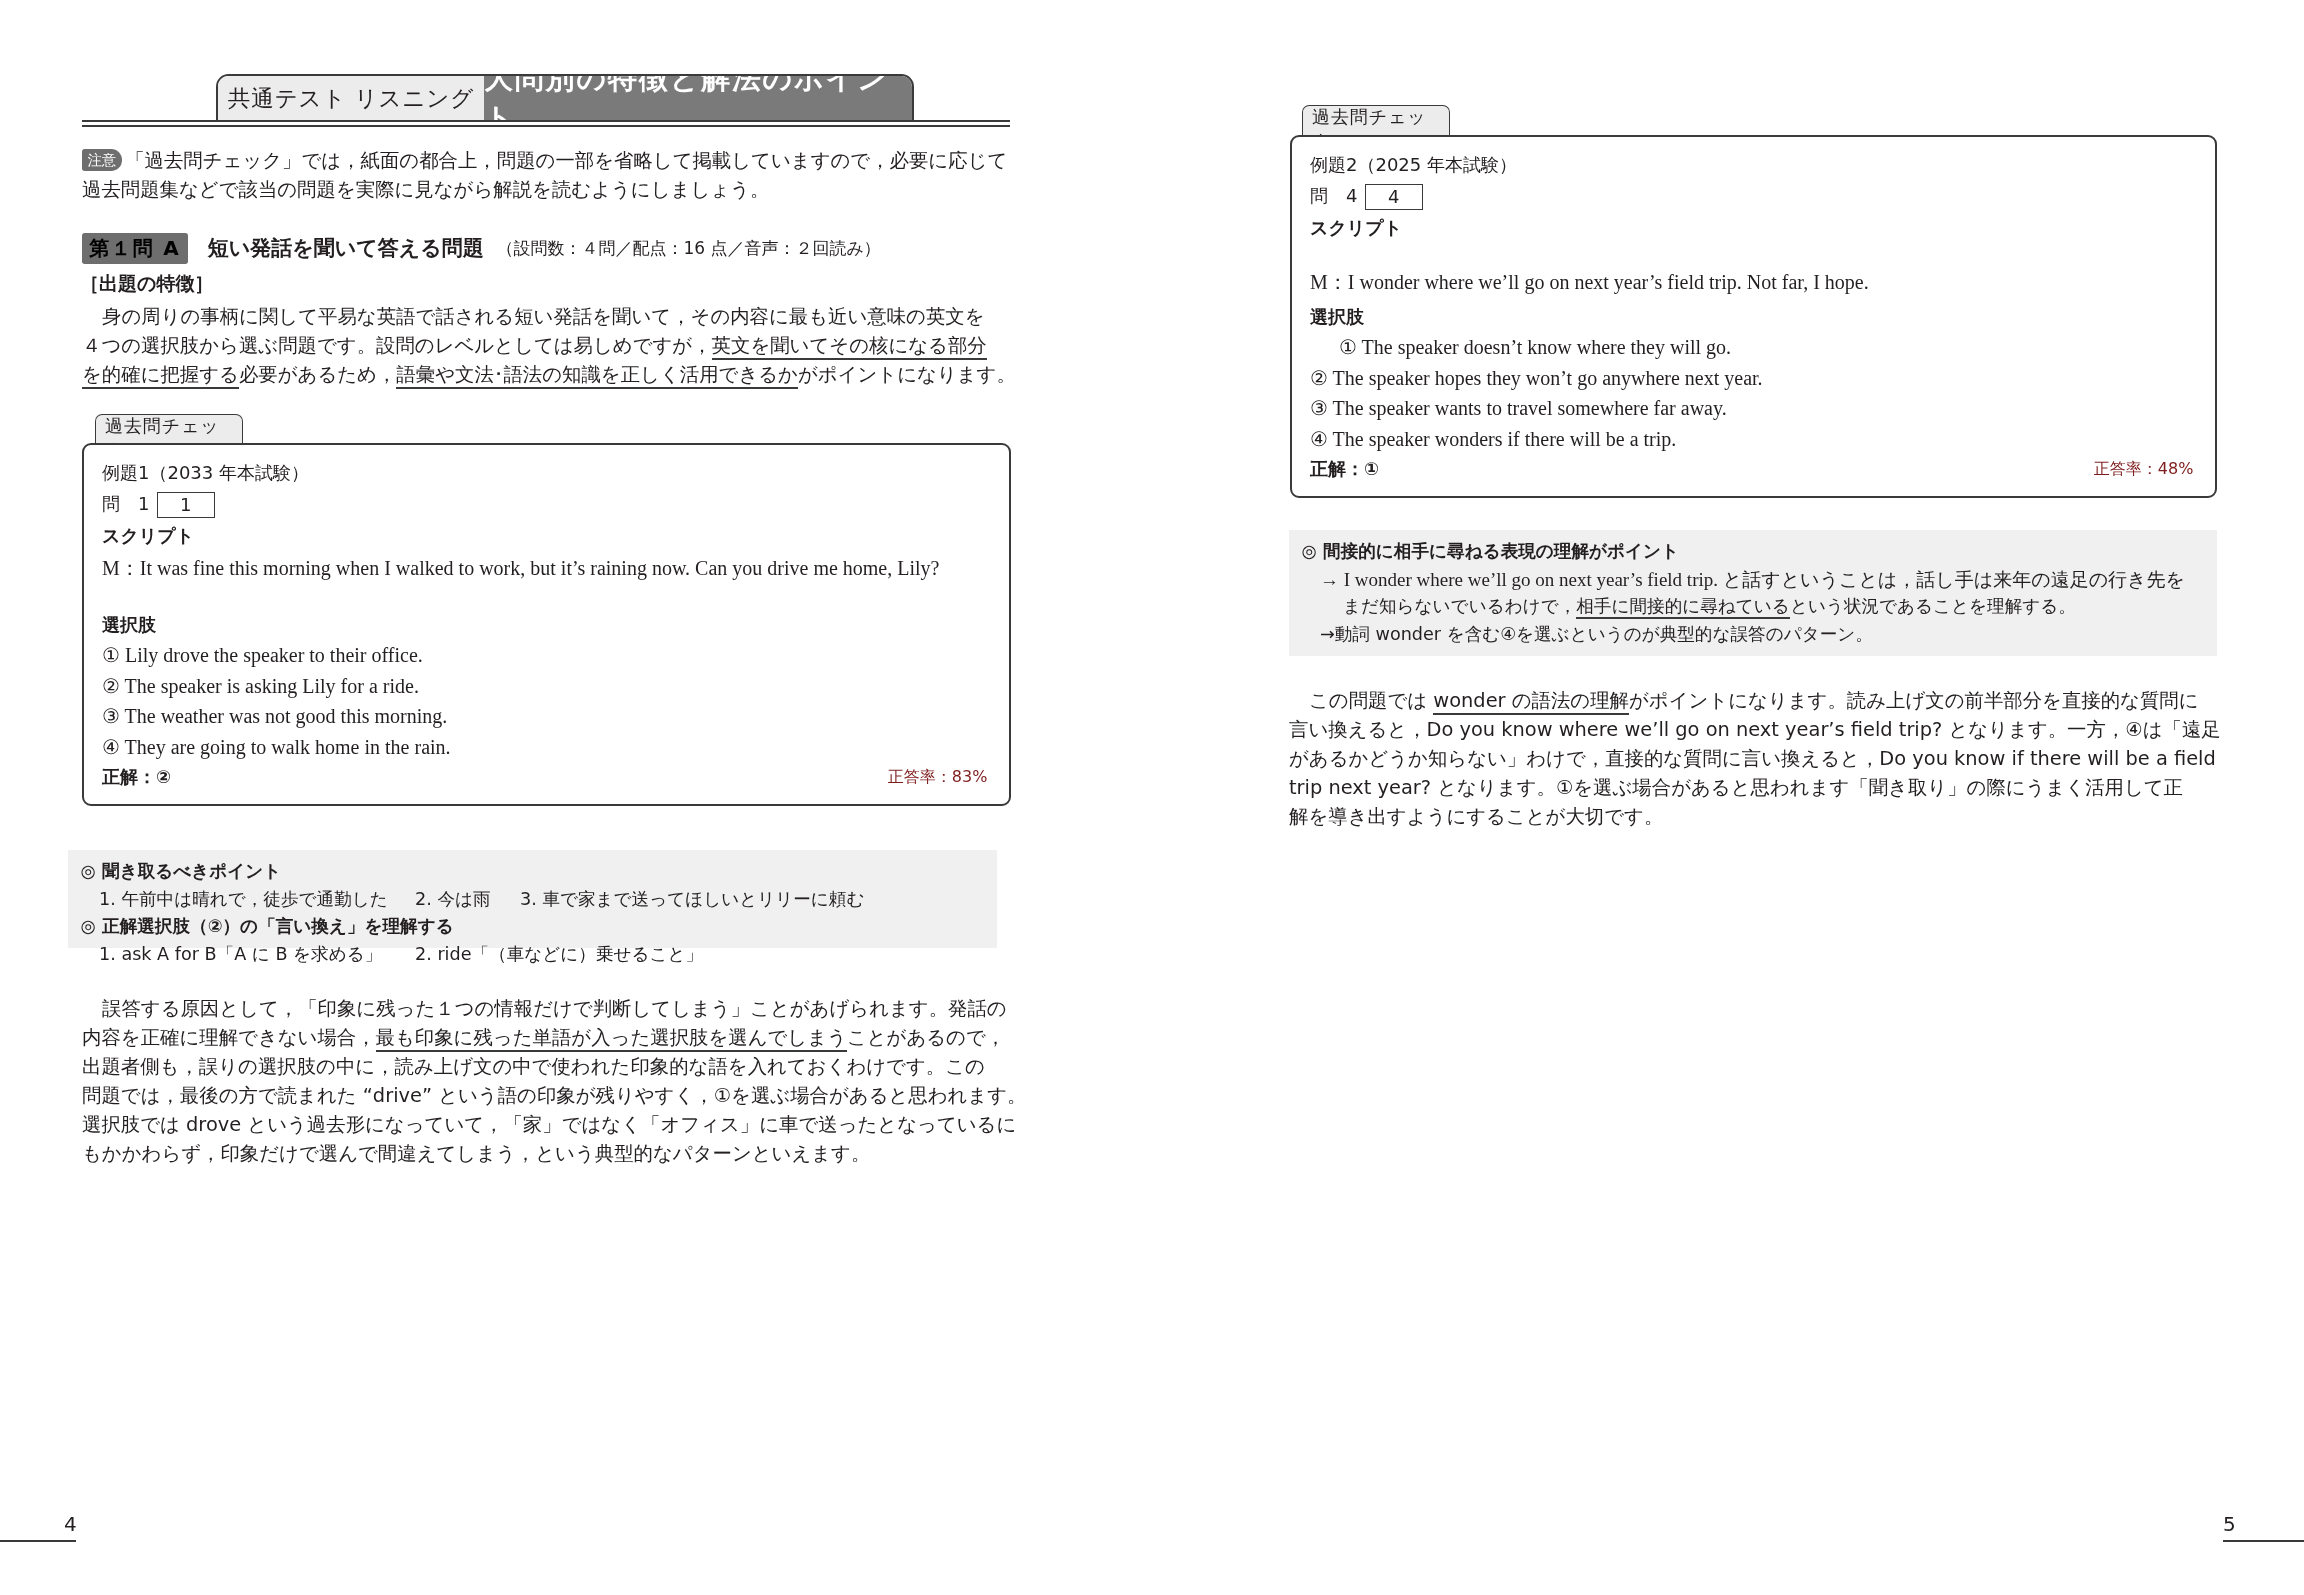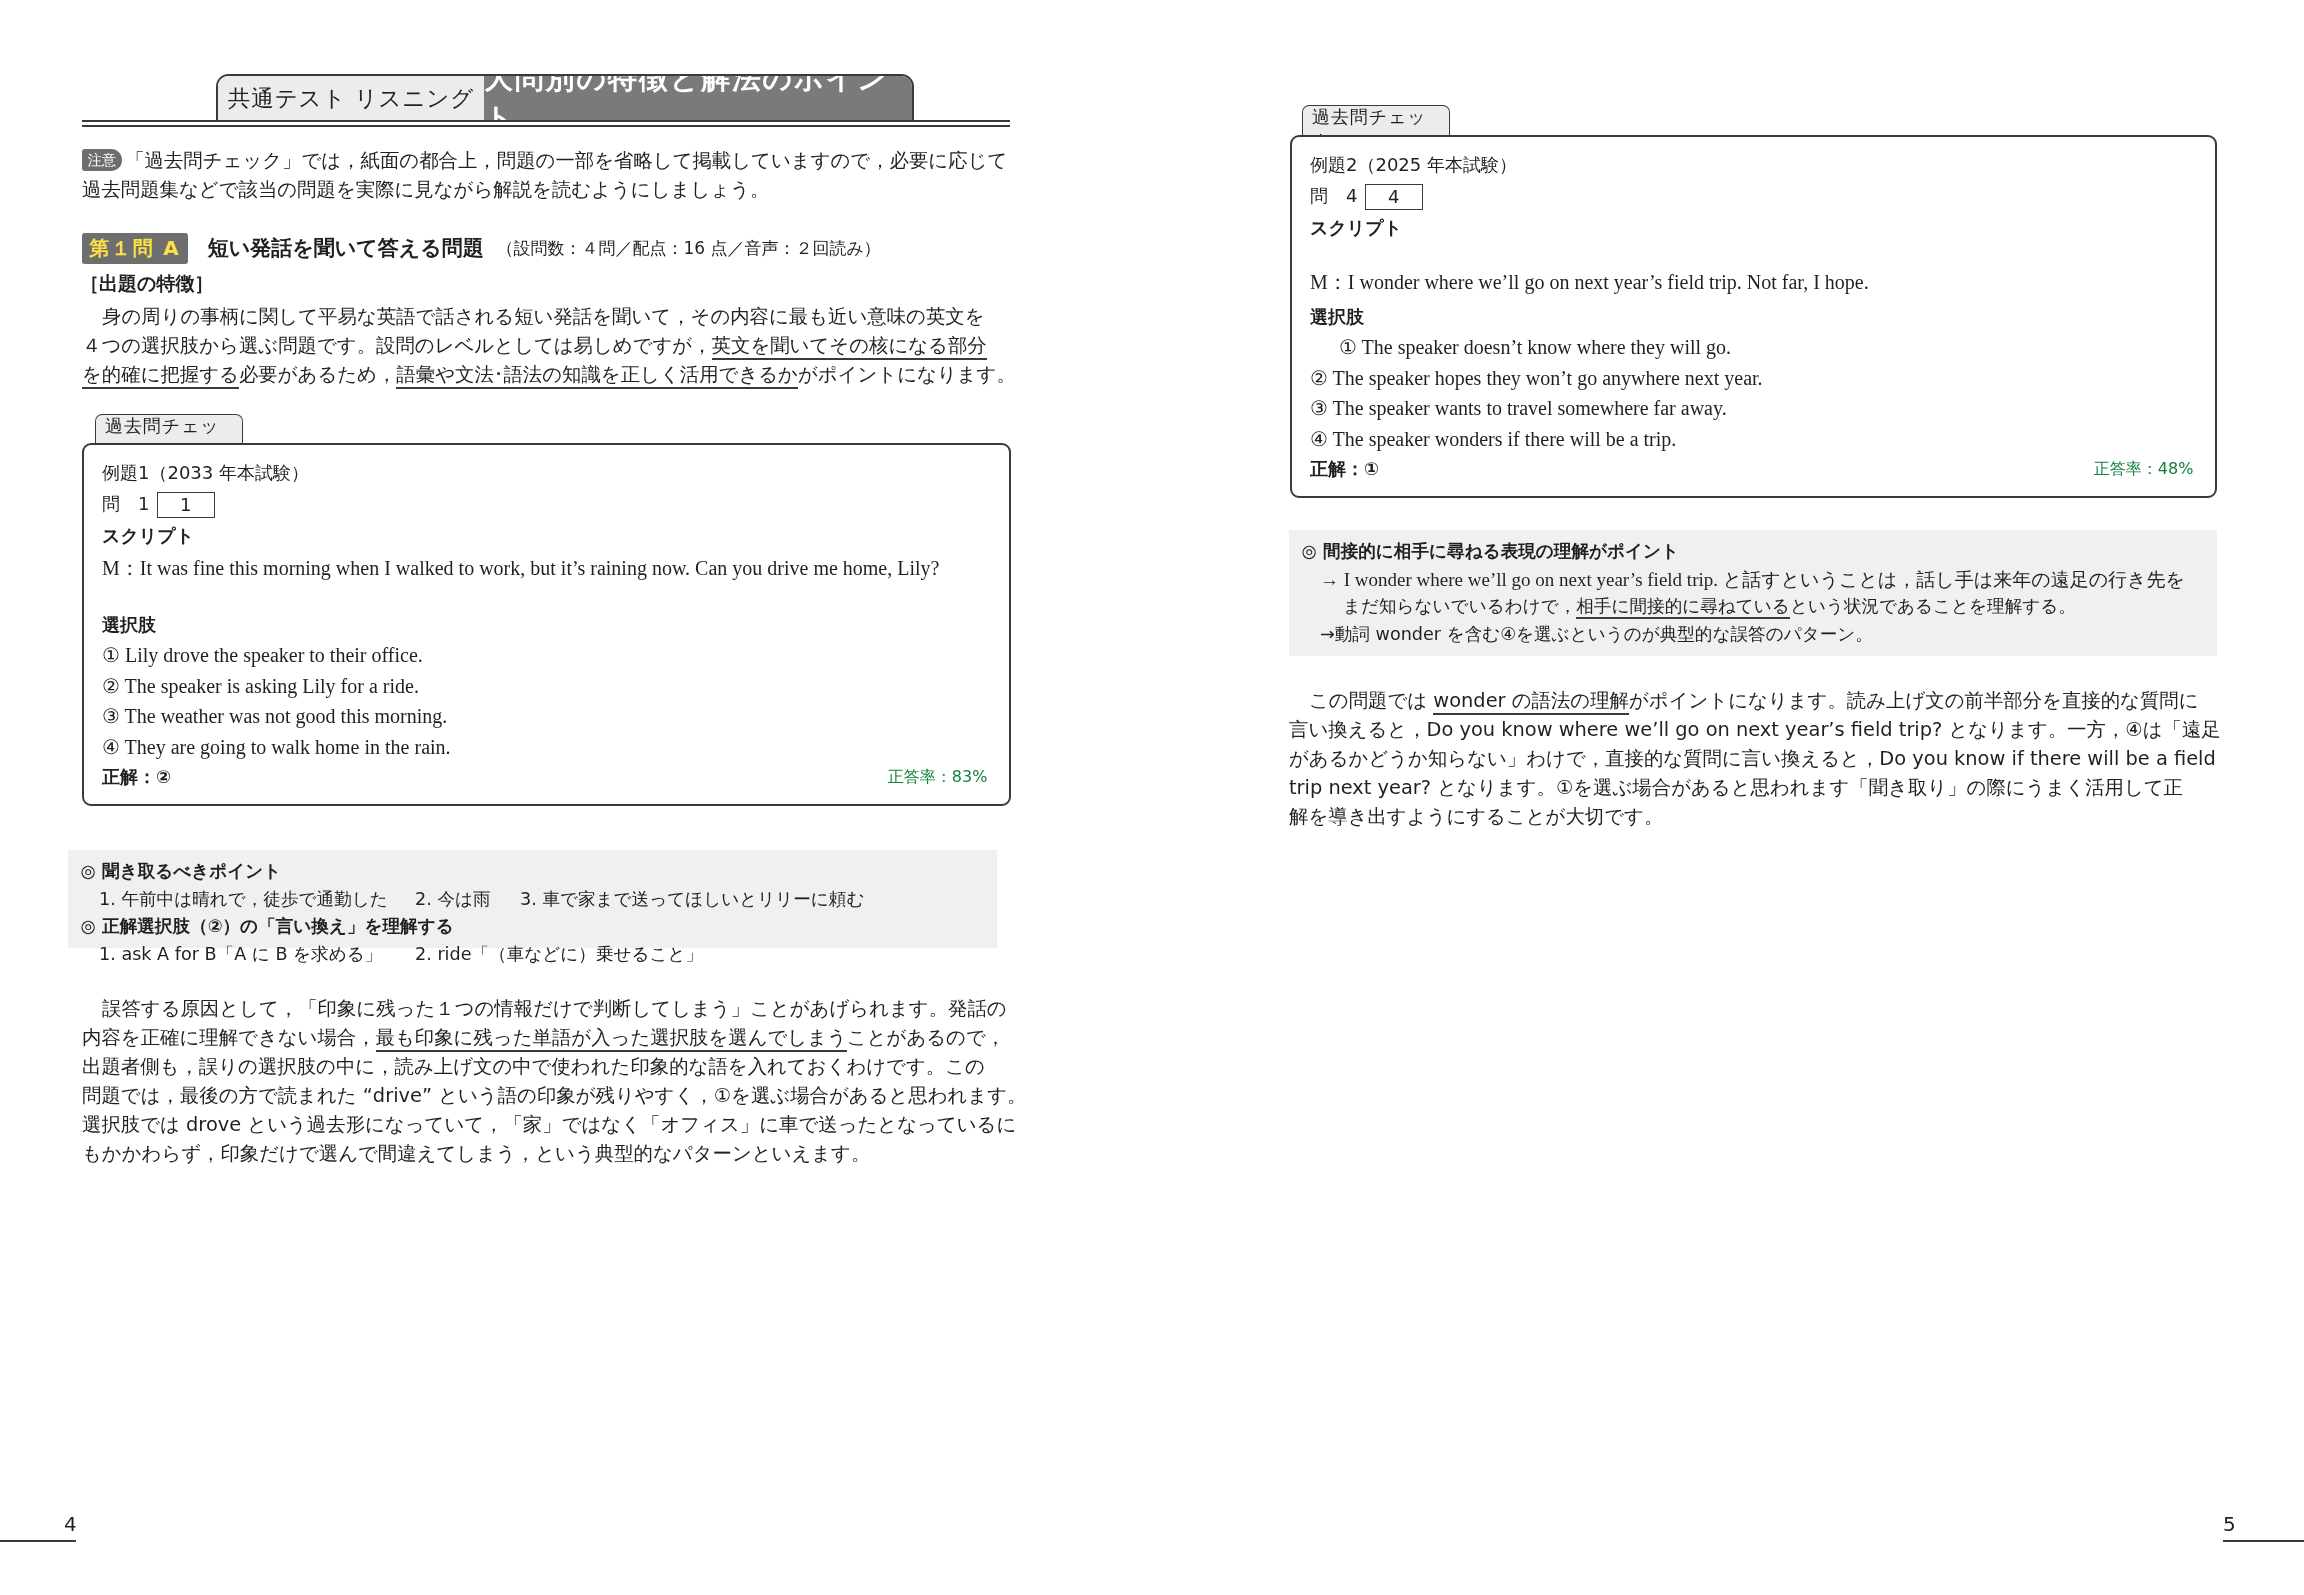--- a/index.html
+++ b/index.html
@@ -16,34 +16,34 @@
   .hdr-left { background:#ececec; width:266px; display:flex; align-items:center; justify-content:center;
     font-size:22.5px; color:#231f20; letter-spacing:0.9px; }
   .hdr-right { background:#7a7a7b; flex:1; display:flex; align-items:center; justify-content:center;
     font-size:29px; color:#ffffff; font-weight:bold; letter-spacing:1.8px; }
   .hdr-line1 { position:absolute; left:82px; top:120px; width:928px; height:2.3px; background:#3a3a3a; }
   .hdr-line2 { position:absolute; left:82px; top:125px; width:928px; height:2.3px; background:#3a3a3a; }
 
   .para { position:absolute; font-size:19.4px; line-height:29px; color:#231f20; }
   .note-badge { display:inline-block; background:#6e6e6e; color:#fff; font-size:14.4px; padding:0.9px 5.4px;
     border-radius:2.7px 10.8px 10.8px 2.7px; margin-right:3.6px; vertical-align:1.8px; line-height:20px; }
-  .sec-badge { display:inline-block; background:#6e6e6e; color:#fde047; font-size:20px; font-weight:bold;
+  .sec-badge { display:inline-block; background:#6e6e6e; color:#000000; font-size:20px; font-weight:bold;
     padding:1.8px 7.2px; border-radius:2.7px; letter-spacing:1.8px; }
   .u { border-bottom:2.3px solid #3a3a3a; padding-bottom:0.9px; }
 
   
   .ctab { position:absolute; height:47px; border:1.8px solid #3a3a3a; border-bottom:none;
     border-radius:7.2px 7.2px 0 0; background:#ececec; font-size:18px; display:flex; align-items:center;
     padding:0 9px; box-sizing:border-box; letter-spacing:0.9px; }
   .cbox { position:absolute; border:2.3px solid #3a3a3a; border-radius:9px; box-sizing:border-box; background:#fff; }
   .cline { position:absolute; font-size:18px; white-space:nowrap; }
   .cline.en { font-size:20px; }
   .qbox { display:inline-block; border:1.8px solid #3a3a3a; width:56px; height:23.4px; text-align:center;
     line-height:23.4px; margin-left:7.2px; vertical-align:middle; }
-  .rate { position:absolute; font-size:16px; color:#15803d; }
+  .rate { position:absolute; font-size:16px; color:#7f1d1d; }
 
   .gray { position:absolute; background:#f0f0f0; }
   .gline { position:absolute; font-size:17.6px; white-space:nowrap; }
 
   .pnum { position:absolute; font-size:20px; }
   .pline { position:absolute; height:2.3px; background:#3a3a3a; }
 </style>
 </head>
 <body>
 

